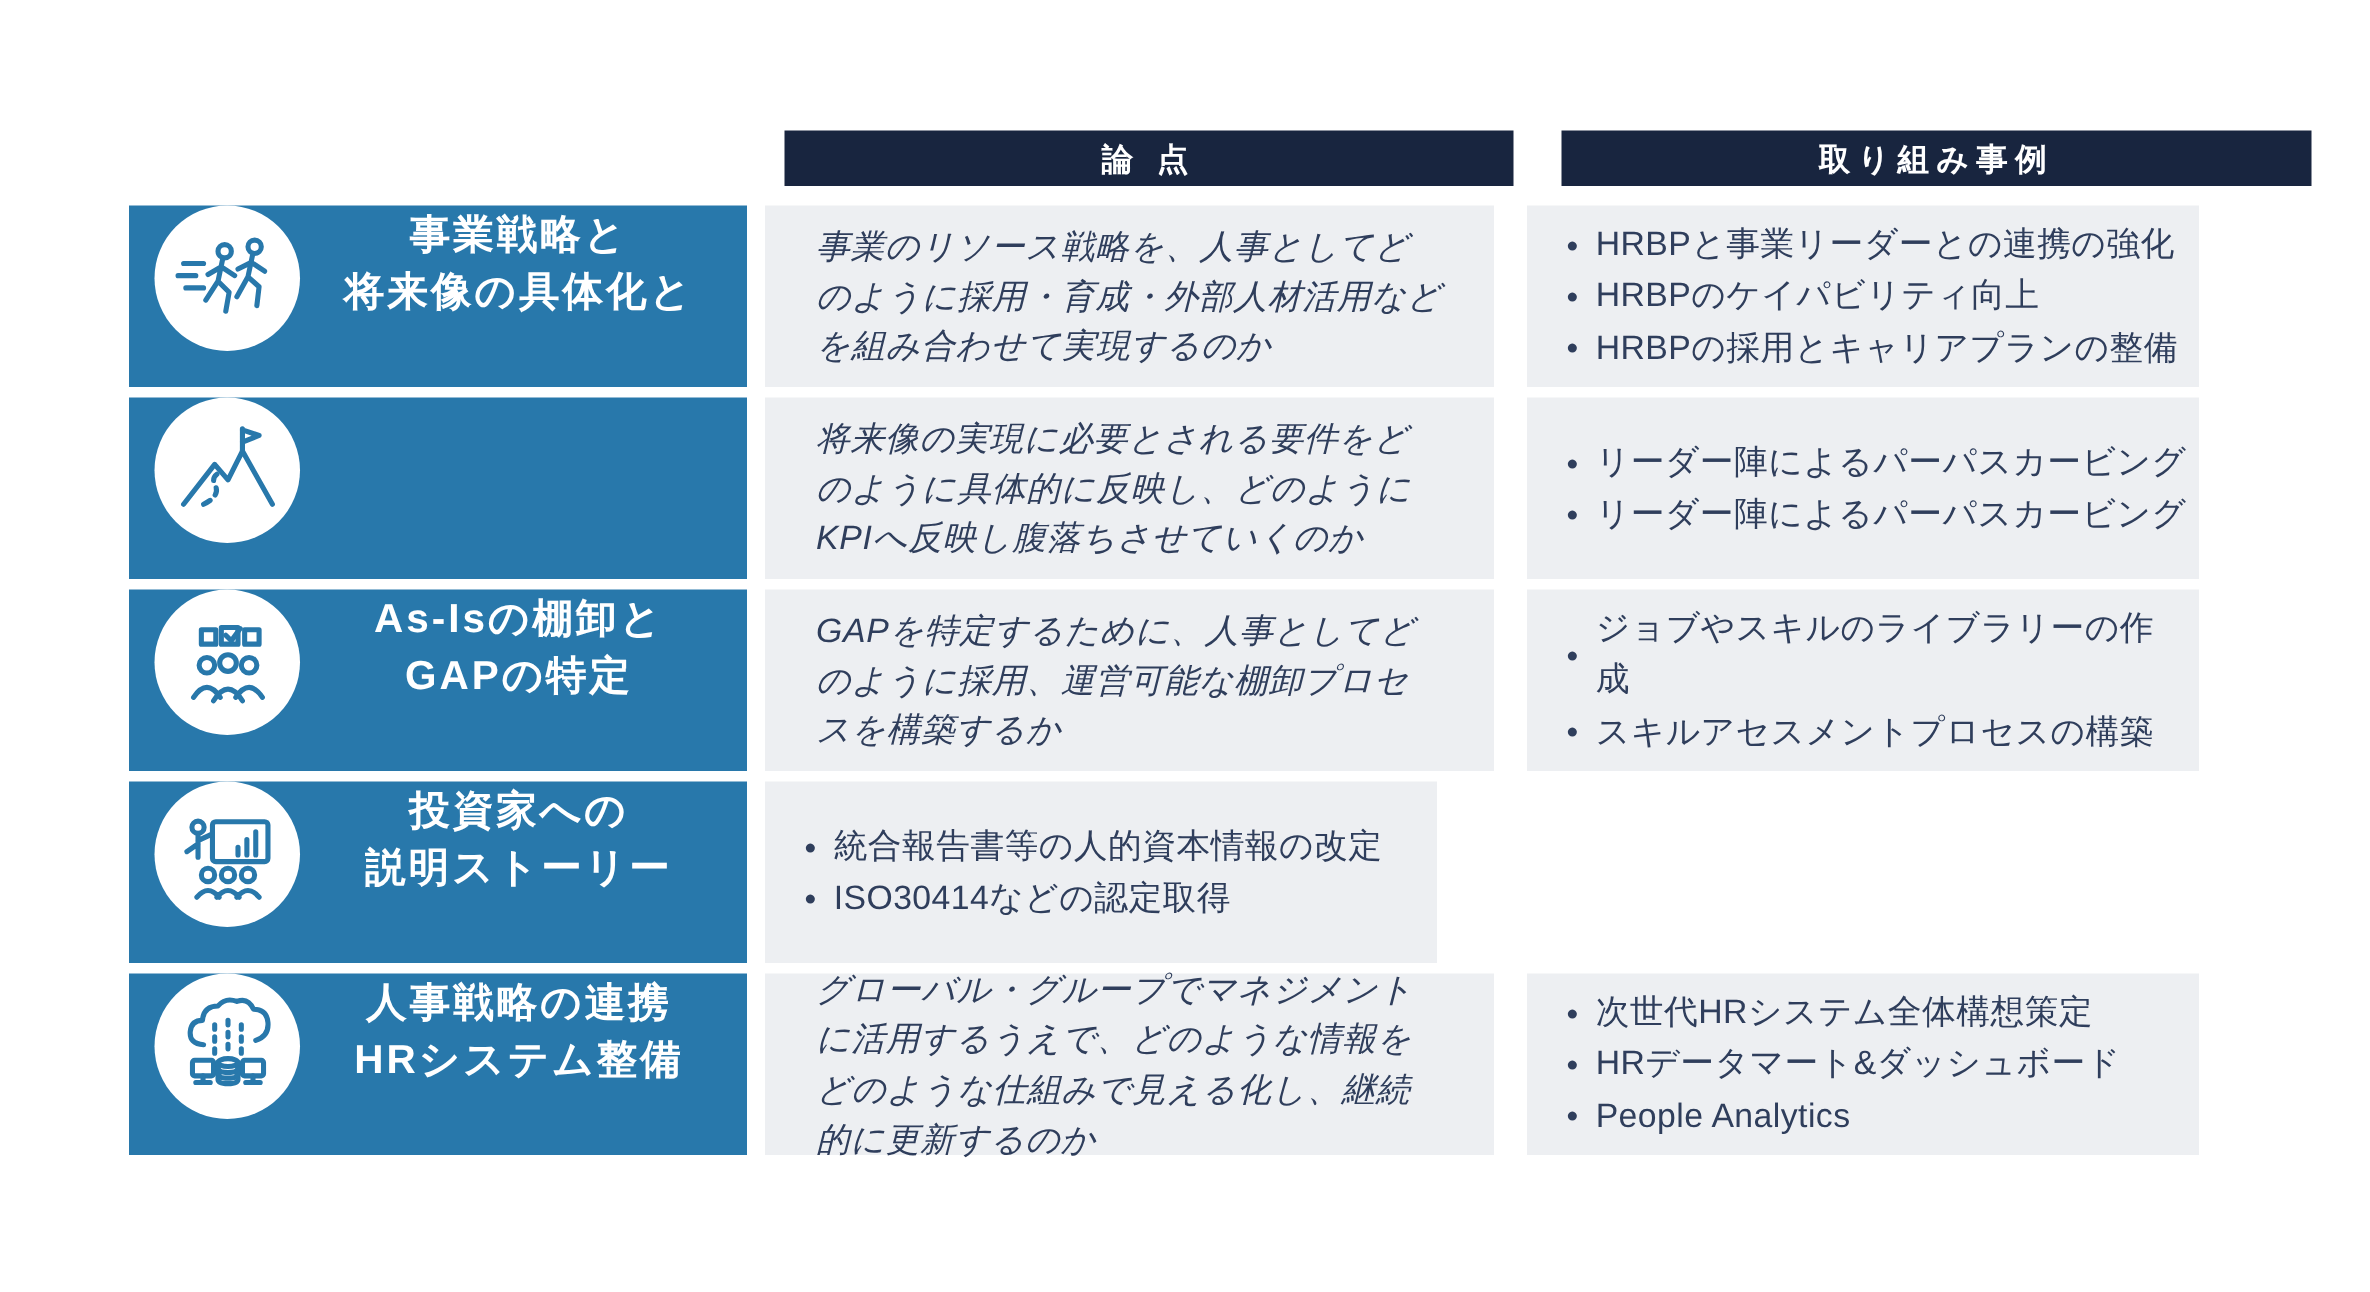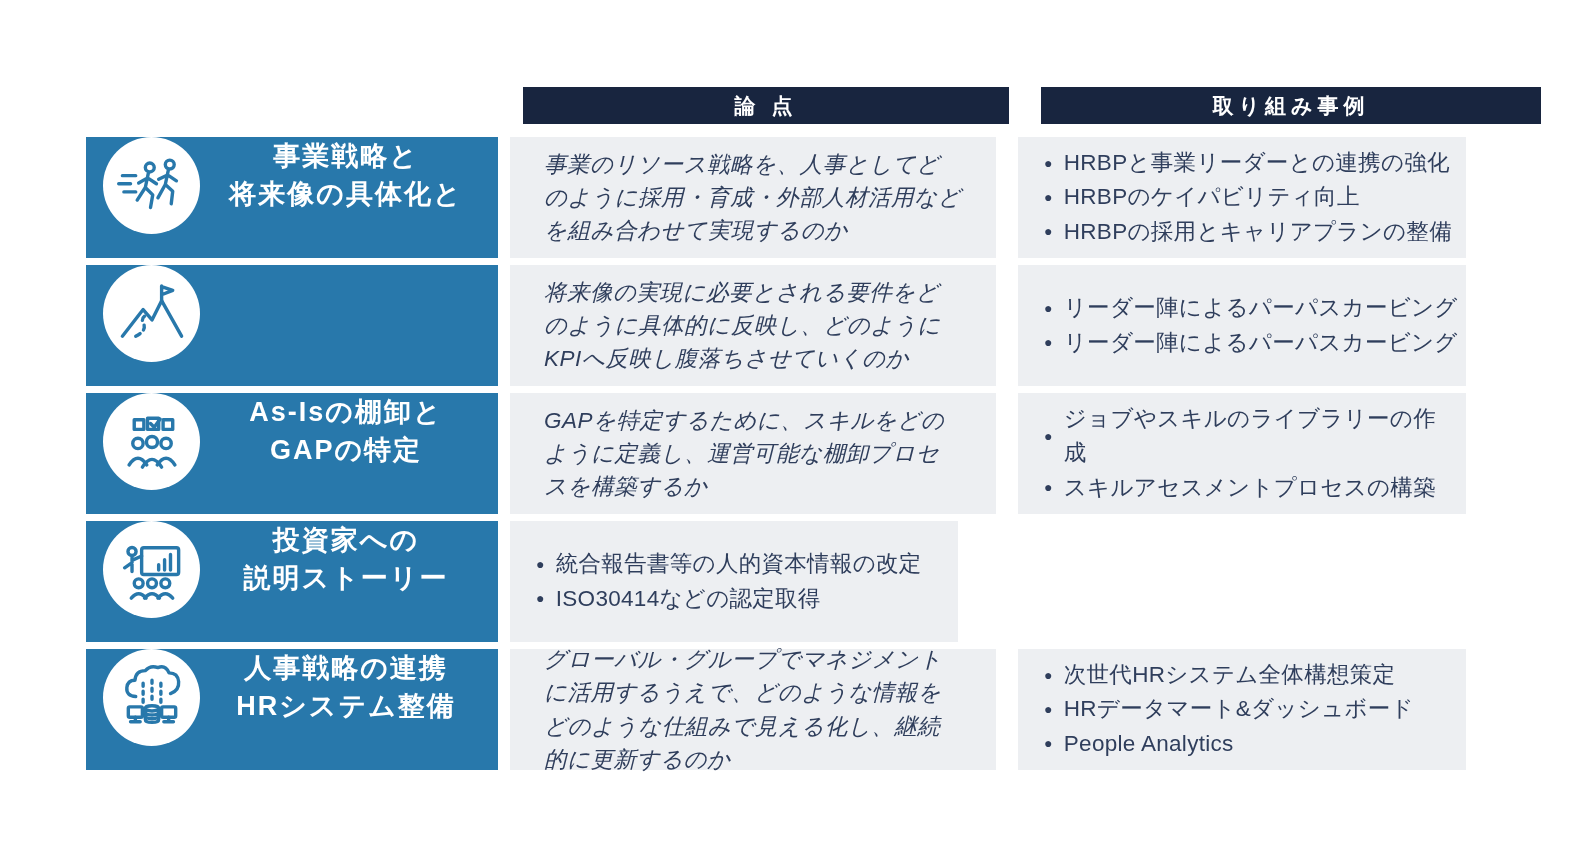--- a/index.html
+++ b/index.html
@@ -142,21 +142,21 @@
     <path d="M57 81 Q69 63 81 81"></path>
   </svg>
 </span>
       </div>
       <div class="title">
             <div>As-Isの棚卸と</div>
             <div>GAPの特定</div>
           </div>
     </div>
     <div class="cell mid">
-      <p class="issue-text">GAPを特定するために、スキルをどのように定義し、運営可能な棚卸プロセスを構築するか</p>
+      <p class="issue-text">GAPを特定するために、人事としてどのように採用、運営可能な棚卸プロセスを構築するか</p>
     </div>
     <div class="cell right">
       <ul class="examples">
             <li>
               <span class="bullet">●</span>
               <span>ジョブやスキルのライブラリーの作成</span>
             </li>
             <li>
               <span class="bullet">●</span>
               <span>スキルアセスメントプロセスの構築</span>

